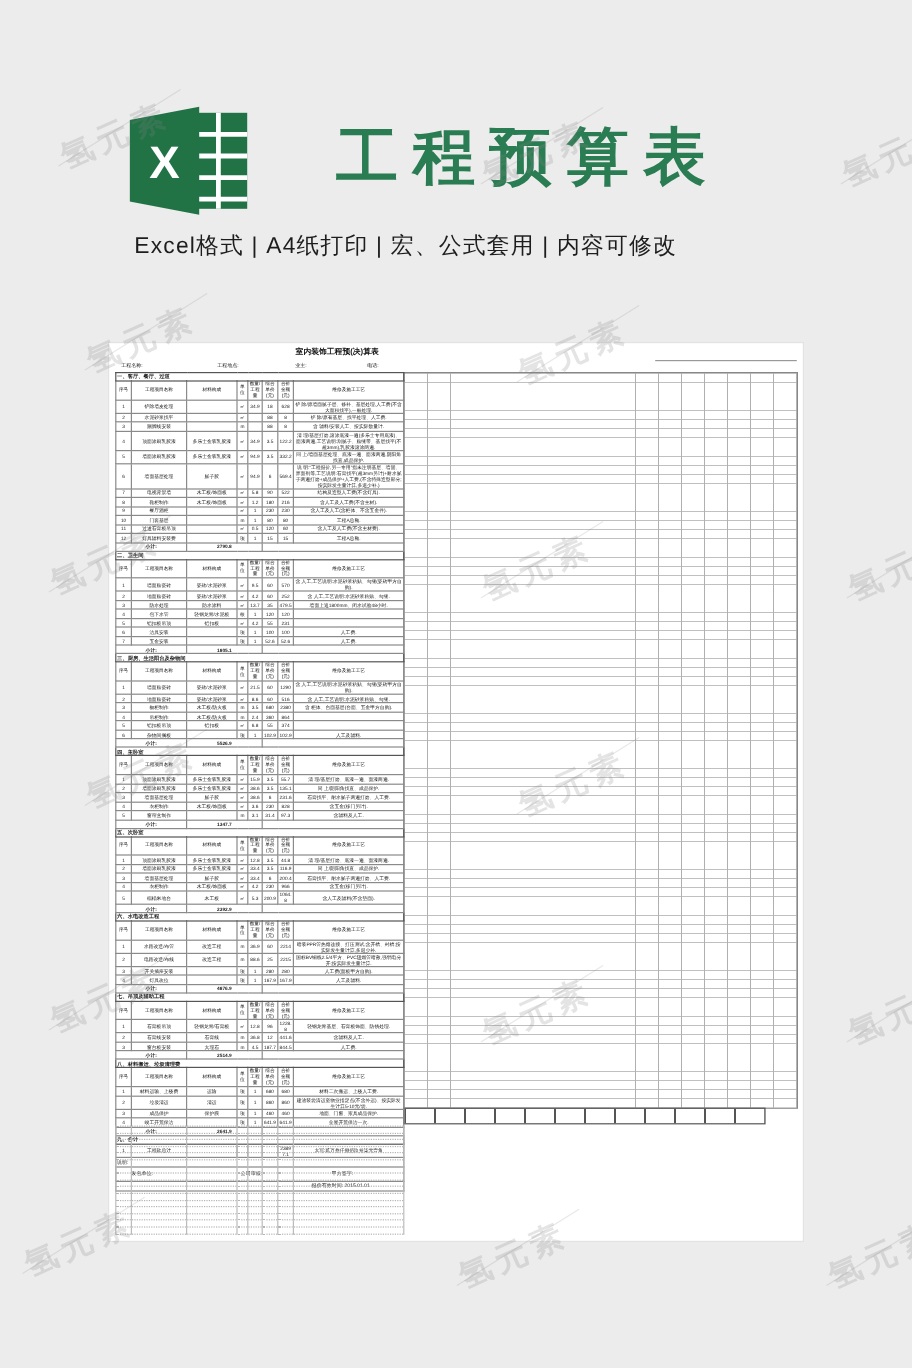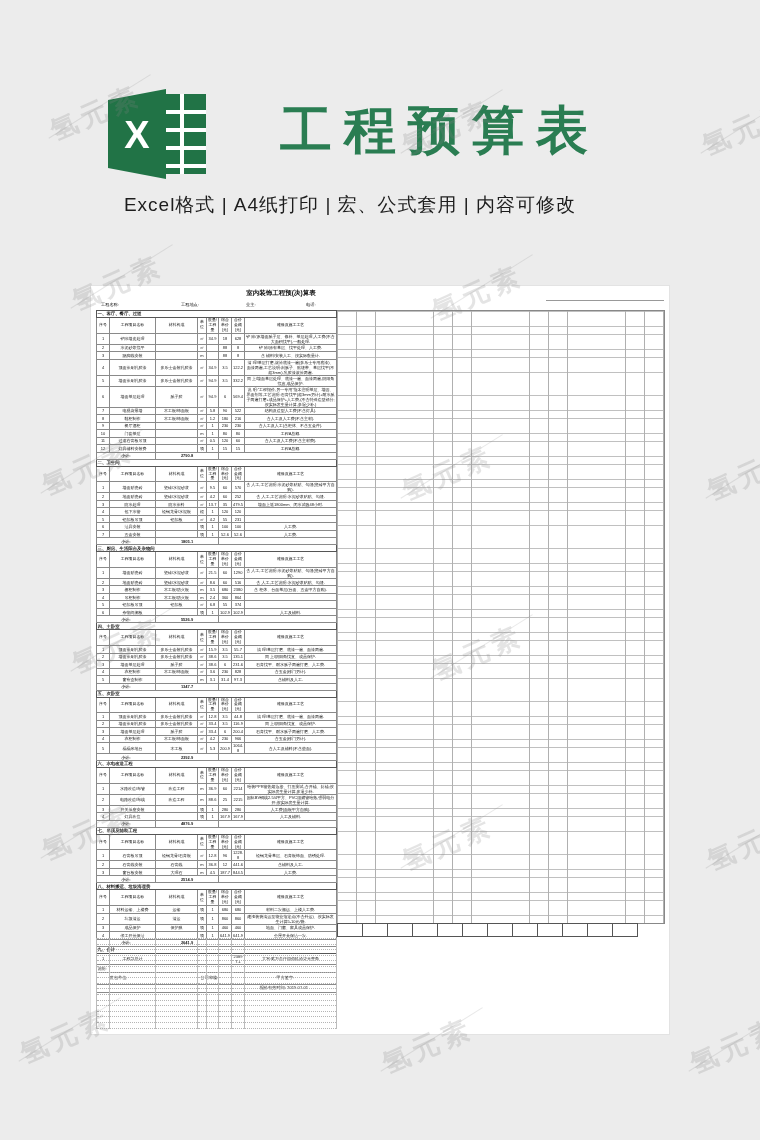--- a/index.html
+++ b/index.html
@@ -2,21 +2,21 @@
 <html><head>
 <meta charset="utf-8">
 <style>
   html,body{margin:0;padding:0;}
   .page{position:relative;width:760px;height:1140px;background:#ececec;overflow:hidden;
         font-family:"Liberation Sans",sans-serif;color:#222;}
   
   .brand{position:absolute;left:108px;top:88px;width:104px;height:92px;}
   .main-title{position:absolute;left:240px;top:96px;width:400px;text-align:center;
         font-size:52px;font-weight:900;letter-spacing:12px;color:#2a7d52;white-space:nowrap;}
-  .subtitle{position:absolute;left:12px;top:192px;width:676px;text-align:center;
+  .subtitle{position:absolute;left:0;top:192px;width:676px;text-align:center;
         font-size:19px;font-weight:500;color:#1d1d1d;letter-spacing:1px;}
   
   .wm{position:absolute;z-index:6;pointer-events:none;transform:rotate(-24deg);
         font-size:27px;letter-spacing:5px;color:rgba(130,130,130,.22);font-weight:bold;
         text-shadow:none;white-space:nowrap;}
   .wm:after{content:"";position:absolute;left:-6px;top:13px;width:120px;height:1px;
         background:rgba(130,130,130,.18);transform:rotate(-8deg);}
   
   .sheet{position:absolute;left:90px;top:285px;width:578px;height:748px;background:#fff;
         border:1px solid #e3e3e3;overflow:hidden;z-index:2;}

